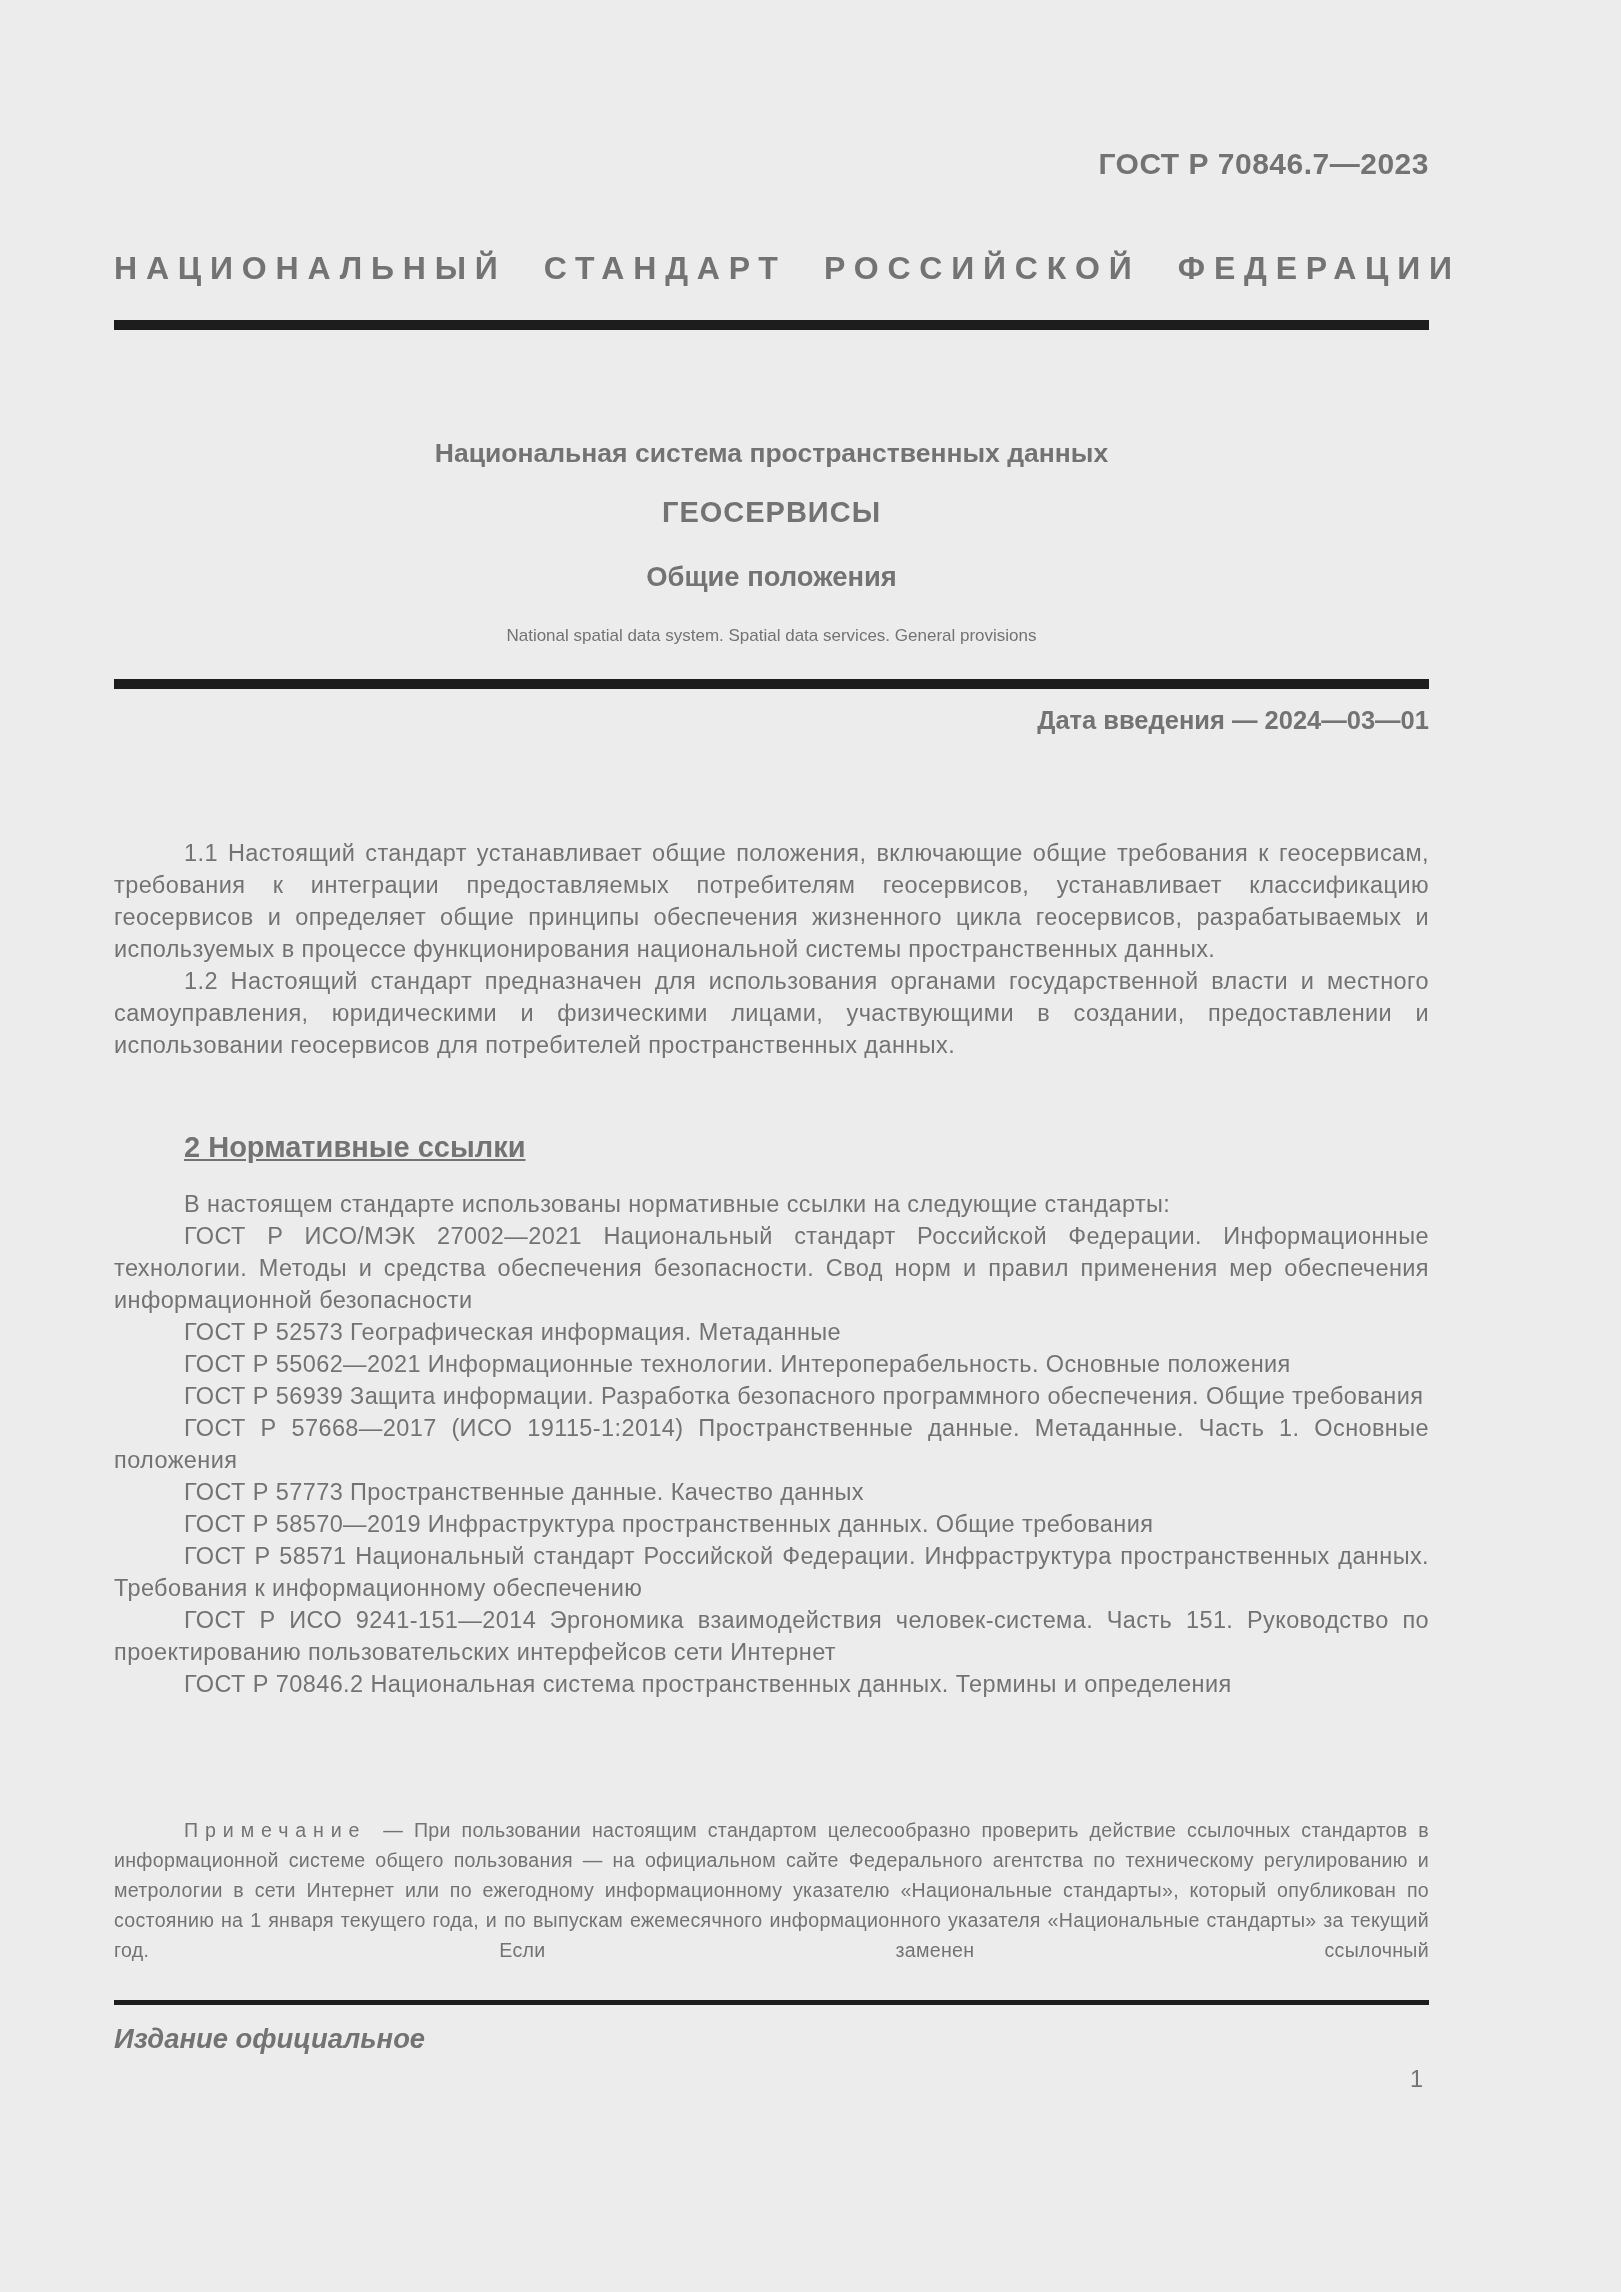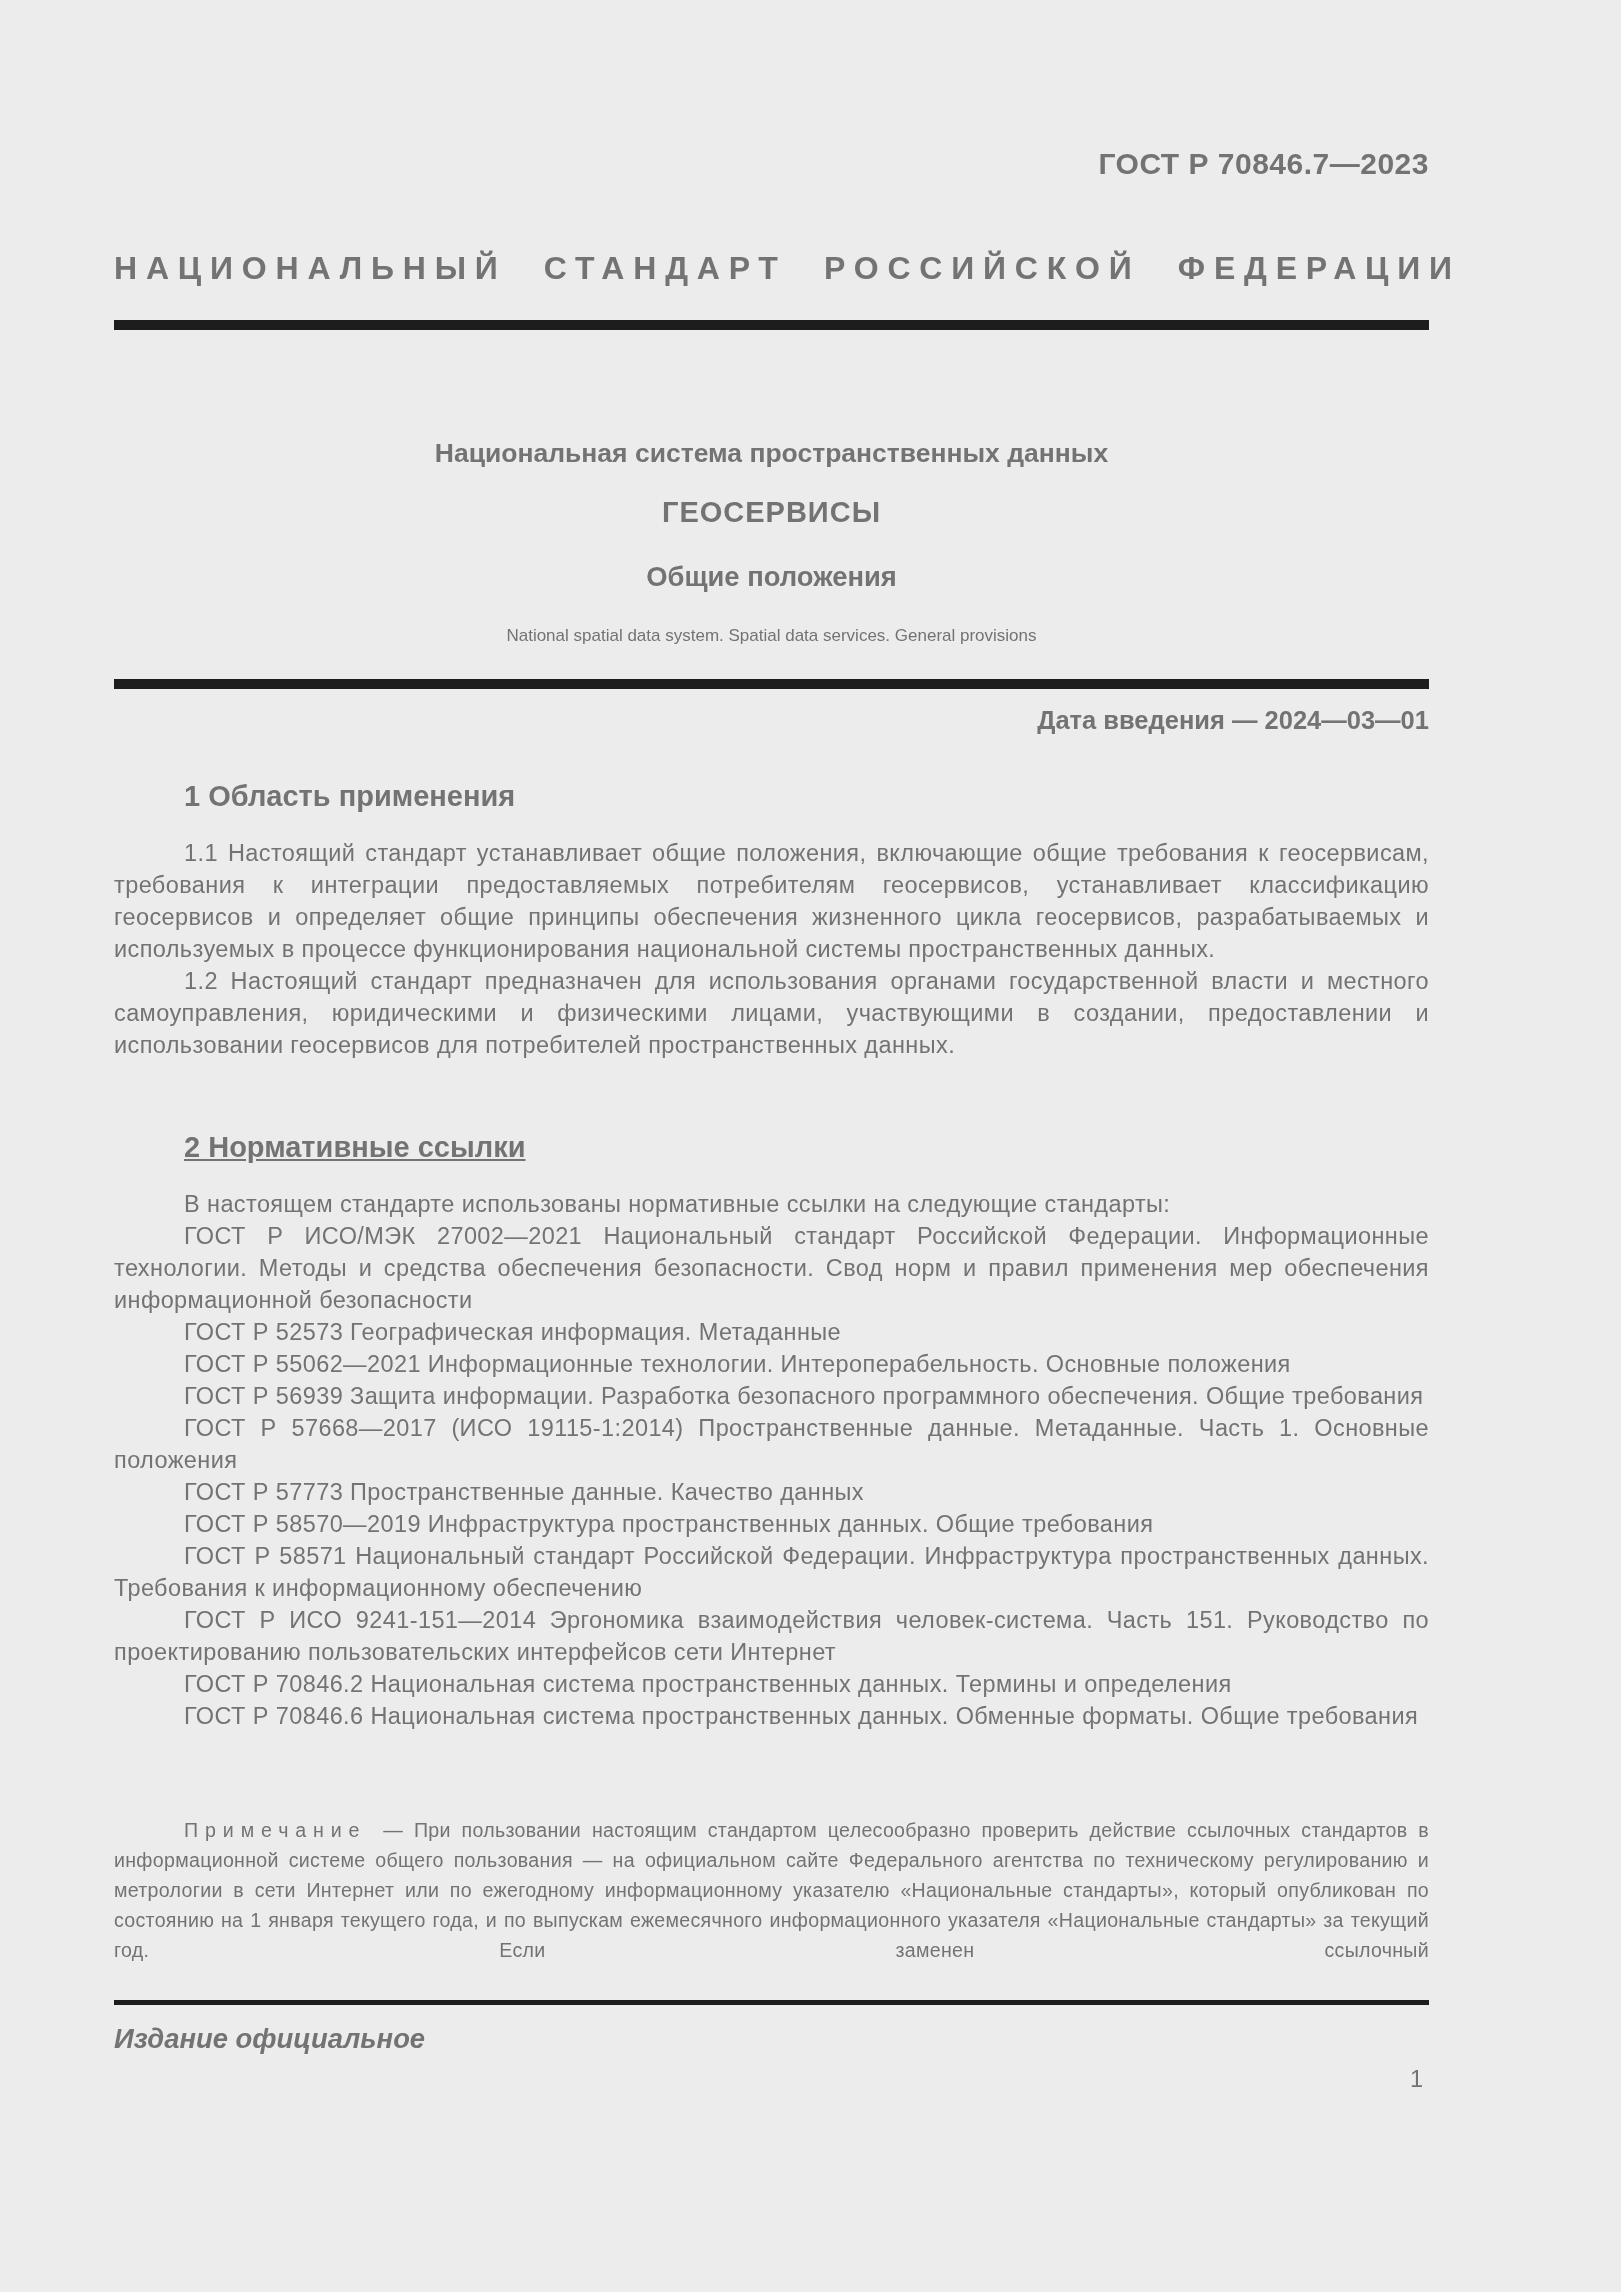--- a/index.html
+++ b/index.html
@@ -162,21 +162,20 @@
     <div class="title-line t3">Общие положения</div>
 
     <div class="title-line t2">ГЕОСЕРВИСЫ</div>
 
     <div class="title-line t4">National spatial data system. Spatial data services. General provisions</div>
 
     <div class="bar bar2"></div>
 
     <div class="date-line">Дата введения — 2024—03—01</div>
 
-    <h2 class="section-heading h1pos">1 Область применения</h2>
 
     <div class="body-block sec1">
       <p>1.1 Настоящий стандарт устанавливает общие положения, включающие общие требования к геосервисам, требования к интеграции предоставляемых потребителям геосервисов, устанавливает классификацию геосервисов и определяет общие принципы обеспечения жизненного цикла геосервисов, разрабатываемых и используемых в процессе функционирования национальной системы пространственных данных.</p>
       <p>1.2 Настоящий стандарт предназначен для использования органами государственной власти и местного самоуправления, юридическими и физическими лицами, участвующими в создании, предоставлении и использовании геосервисов для потребителей пространственных данных.</p>
     </div>
 
     <h2 class="section-heading h2pos">2 Нормативные ссылки</h2>
 
     <div class="body-block sec2">
       <p>В настоящем стандарте использованы нормативные ссылки на следующие стандарты:</p>
@@ -184,21 +183,20 @@
           <p>ГОСТ Р ИСО/МЭК 27002—2021 Национальный стандарт Российской Федерации. Информационные технологии. Методы и средства обеспечения безопасности. Свод норм и правил применения мер обеспечения информационной безопасности</p>
           <p>ГОСТ Р 52573 Географическая информация. Метаданные</p>
           <p>ГОСТ Р 55062—2021 Информационные технологии. Интероперабельность. Основные положения</p>
           <p>ГОСТ Р 56939 Защита информации. Разработка безопасного программного обеспечения. Общие требования</p>
           <p>ГОСТ Р 57668—2017 (ИСО 19115-1:2014) Пространственные данные. Метаданные. Часть 1. Основные положения</p>
           <p>ГОСТ Р 57773 Пространственные данные. Качество данных</p>
           <p>ГОСТ Р 58570—2019 Инфраструктура пространственных данных. Общие требования</p>
           <p>ГОСТ Р 58571 Национальный стандарт Российской Федерации. Инфраструктура пространственных данных. Требования к информационному обеспечению</p>
           <p>ГОСТ Р ИСО 9241-151—2014 Эргономика взаимодействия человек-система. Часть 151. Руководство по проектированию пользовательских интерфейсов сети Интернет</p>
           <p>ГОСТ Р 70846.2 Национальная система пространственных данных. Термины и определения</p>
-          <p>ГОСТ Р 70846.6 Национальная система пространственных данных. Обменные форматы. Общие требования</p>
         </div>
     </div>
 
     <p class="note">
       <span class="note-label">Примечание</span>
       <span>— При пользовании настоящим стандартом целесообразно проверить действие ссылочных стандартов в информационной системе общего пользования — на официальном сайте Федерального агентства по техническому регулированию и метрологии в сети Интернет или по ежегодному информационному указателю «Национальные стандарты», который опубликован по состоянию на 1 января текущего года, и по выпускам ежемесячного информационного указателя «Национальные стандарты» за текущий год. Если заменен ссылочный</span>
     </p>
 
     <div class="footer-rule"></div>
 

